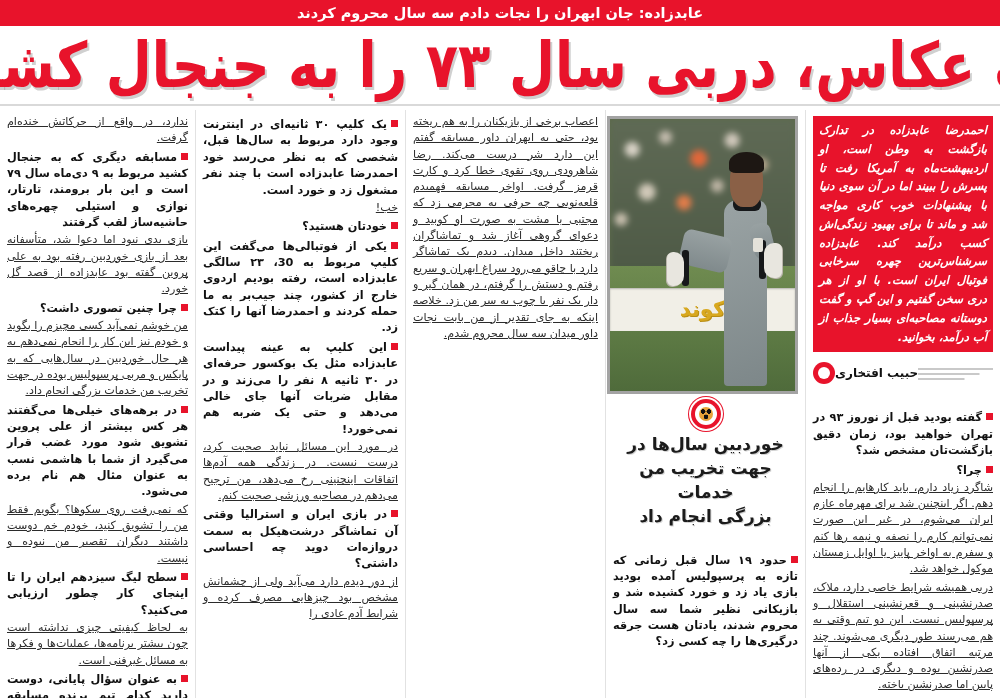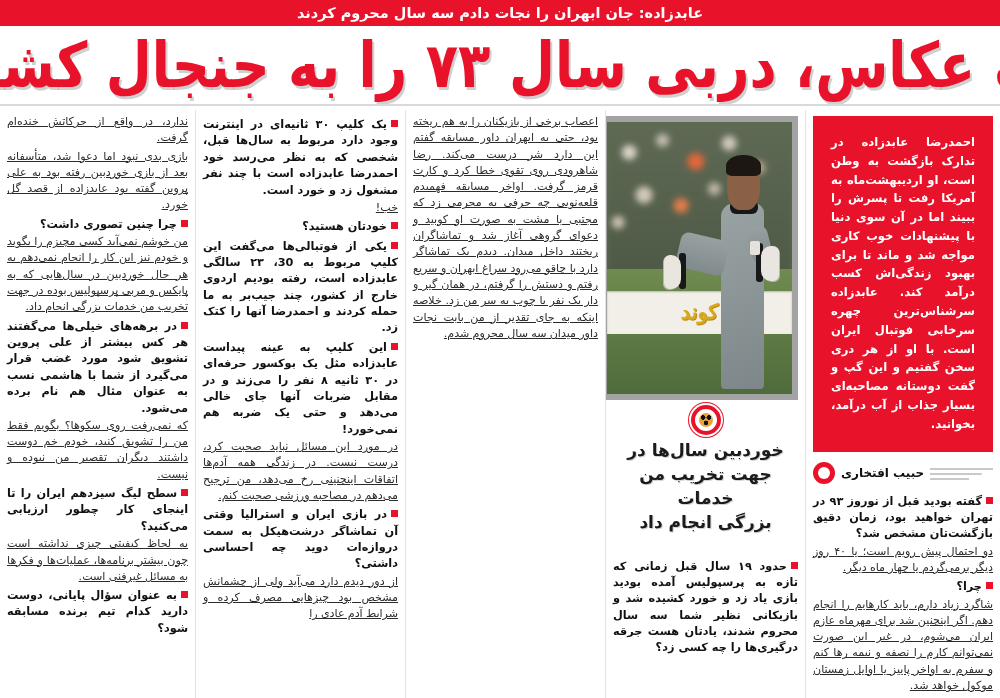--- a/index.html
+++ b/index.html
@@ -86,29 +86,29 @@
   
   .intro-block{
     background:#e8132b;
     padding:5px 6px 6px 6px;
     margin:2px 0 6px 0;
   }
   .intro-block p{
     color:#ffffff;font-weight:bold;
     font-size:11.6px;line-height:1.62;
     text-align:justify;
-    margin:12px;
+    margin:0;
+    font-style:italic;
   }
 
   
   .byline{
-    position:relative;height:30px;margin:2px 0 6px 0;
+    position:relative;height:30px;margin:2px 0 22px 0;
     display:flex;align-items:center;justify-content:flex-start;
     flex-direction:row-reverse;
-    gap:6px;
     text-align:center;
   }
   .byline-ball{
     width:22px;height:22px;border-radius:50%;
     background:#e8132b;flex:0 0 auto;position:relative;
   }
   .byline-ball::after{
     content:"";position:absolute;left:5px;top:5px;
     width:12px;height:12px;border-radius:50%;
     background:#fff;
@@ -121,24 +121,23 @@
     background:
       linear-gradient(#c9c9c9,#c9c9c9) left 2px/100% 2px no-repeat,
       linear-gradient(#c9c9c9,#c9c9c9) left 7px/82% 2px no-repeat,
       linear-gradient(#c9c9c9,#c9c9c9) left 12px/62% 2px no-repeat;
   }
 
   
   .photo-frame{
     position:relative;width:100%;height:272px;
     margin:2px 0 4px 0;
-    border:6px solid #a3a3a3;
+    border:3px solid #a3a3a3;
     overflow:hidden;
     background:#5c6b4a;
-    font-family:Liberation Serif, serif;
   }
   .crowd{
     position:absolute;left:0;top:0;width:100%;height:56%;
     background:
       radial-gradient(circle at 12% 20%, #d8d2c6 0 7px, transparent 8px),
       radial-gradient(circle at 30% 12%, #c4bcae 0 6px, transparent 7px),
       radial-gradient(circle at 48% 26%, #e0673a 0 8px, transparent 9px),
       radial-gradient(circle at 66% 14%, #cfc7ba 0 7px, transparent 8px),
       radial-gradient(circle at 82% 30%, #b9a88f 0 6px, transparent 7px),
       radial-gradient(circle at 20% 48%, #d0c8b8 0 8px, transparent 9px),
@@ -269,21 +268,20 @@
       <div class="intro-block">
         <p>احمدرضا عابدزاده در تدارک بازگشت به وطن است، او اردیبهشت‌ماه به آمریکا رفت تا پسرش را ببیند اما در آن سوی دنیا با پیشنهادات خوب کاری مواجه شد و ماند تا برای بهبود زندگی‌اش کسب درآمد کند. عابدزاده سرشناس‌ترین چهره سرخابی فوتبال ایران است. با او از هر دری سخن گفتیم و این گپ و گفت دوستانه مصاحبه‌ای بسیار جذاب از آب درآمد، بخوانید.</p>
       </div>
       <div class="byline">
         <div class="byline-ball"></div>
         <div class="byline-name">حبیب افتخاری</div>
         <div class="byline-lines"></div>
       </div>
       <div>
         <p class="q"><span class="bullet"></span><span>گفته بودید قبل از نوروز ۹۳ در تهران خواهید بود، زمان دقیق بازگشت‌تان مشخص شد؟</span></p>
-        <p class="body-txt">دو احتمال پیش رویم است؛ یا ۴۰ روز دیگر برمی‌گردم یا چهار ماه دیگر.</p>
         <p class="q"><span class="bullet"></span><span>چرا؟</span></p>
         <p class="body-txt">شاگرد زیاد دارم، باید کارهایم را انجام دهم. اگر اینچنین شد برای مهرماه عازم ایران می‌شوم، در غیر این صورت نمی‌توانم کارم را نصفه و نیمه رها کنم و سفرم به اواخر پاییز یا اوایل زمستان موکول خواهد شد.</p>
         <p class="body-txt">دربی همیشه شرایط خاصی دارد، ملاک، صدرنشینی و قعرنشینی استقلال و پرسپولیس نیست. این دو تیم وقتی به هم می‌رسند طور دیگری می‌شوند. چند مرتبه اتفاق افتاده یکی از آنها صدرنشین بوده و دیگری در رده‌های پایین اما صدرنشین باخته.</p>
 
       </div>
     </div>
 
     <div class="col col-4">
       <div class="photo-frame">
         <div class="crowd"></div>
@@ -326,20 +324,21 @@
       <p class="q"><span class="bullet"></span><span>خودتان هستید؟</span></p>
       <p class="q"><span class="bullet"></span><span>یکی از فوتبالی‌ها می‌گفت این کلیپ مربوط به 30، ۲۳ سالگی عابدزاده است، رفته بودیم اردوی خارج از کشور، چند جیب‌بر به ما حمله کردند و احمدرضا آنها را کتک زد.</span></p>
       <p class="q"><span class="bullet"></span><span>این کلیپ به عینه پیداست عابدزاده مثل یک بوکسور حرفه‌ای در ۳۰ ثانیه ۸ نفر را می‌زند و در مقابل ضربات آنها جای خالی می‌دهد و حتی یک ضربه هم نمی‌خورد!</span></p>
       <p class="body-txt">در مورد این مسائل نباید صحبت کرد، درست نیست. در زندگی همه آدم‌ها اتفاقات اینچنینی رخ می‌دهد، من ترجیح می‌دهم در مصاحبه ورزشی صحبت کنم.</p>
       <p class="q"><span class="bullet"></span><span>در بازی ایران و استرالیا وقتی آن تماشاگر درشت‌هیکل به سمت دروازه‌ات دوید چه احساسی داشتی؟</span></p>
       <p class="body-txt">از دور دیدم دارد می‌آید ولی از چشمانش مشخص بود چیزهایی مصرف کرده و شرایط آدم عادی را</p>
     </div>
 
     <div class="col col-1">
       <p class="body-txt">ندارد، در واقع از حرکاتش خنده‌ام گرفت.</p>
+      <p class="q"><span class="bullet"></span><span>مسابقه دیگری که به جنجال کشید مربوط به ۹ دی‌ماه سال ۷۹ است و این بار برومند، تارتار، نوازی و استیلی چهره‌های حاشیه‌ساز لقب گرفتند</span></p>
       <p class="body-txt">بازی بدی نبود اما دعوا شد، متأسفانه بعد از بازی خوردبین رفته بود به علی پروین گفته بود عابدزاده از قصد گل خورد.</p>
       <p class="q"><span class="bullet"></span><span>چرا چنین تصوری داشت؟</span></p>
       <p class="body-txt">من خوشم نمی‌آید کسی مچیزم را بگوید و خودم نیز این کار را انجام نمی‌دهم به هر حال خوردبین در سال‌هایی که به پایکس و مربی پرسپولیس بوده در جهت تخریب من خدمات بزرگی انجام داد.</p>
       <p class="q"><span class="bullet"></span><span>در برهه‌های خیلی‌ها می‌گفتند هر کس بیشتر از علی پروین تشویق شود مورد غضب قرار می‌گیرد از شما با هاشمی نسب به عنوان مثال هم نام برده می‌شود.</span></p>
       <p class="body-txt">که نمی‌رفت روی سکوها؟ بگویم فقط من را تشویق کنید، خودم خم دوست داشتند دیگران تقصیر من نبوده و نیست.</p>
       <p class="q"><span class="bullet"></span><span>سطح لیگ سیزدهم ایران را تا اینجای کار چطور ارزیابی می‌کنید؟</span></p>
       <p class="body-txt">به لحاظ کیفیتی چیزی نداشته است چون بیشتر برنامه‌ها، عملیات‌ها و فکرها به مسائل غیرفنی است.</p>
       <p class="q"><span class="bullet"></span><span>به عنوان سؤال پایانی، دوست دارید کدام تیم برنده مسابقه شود؟</span></p>
 
     </div>

